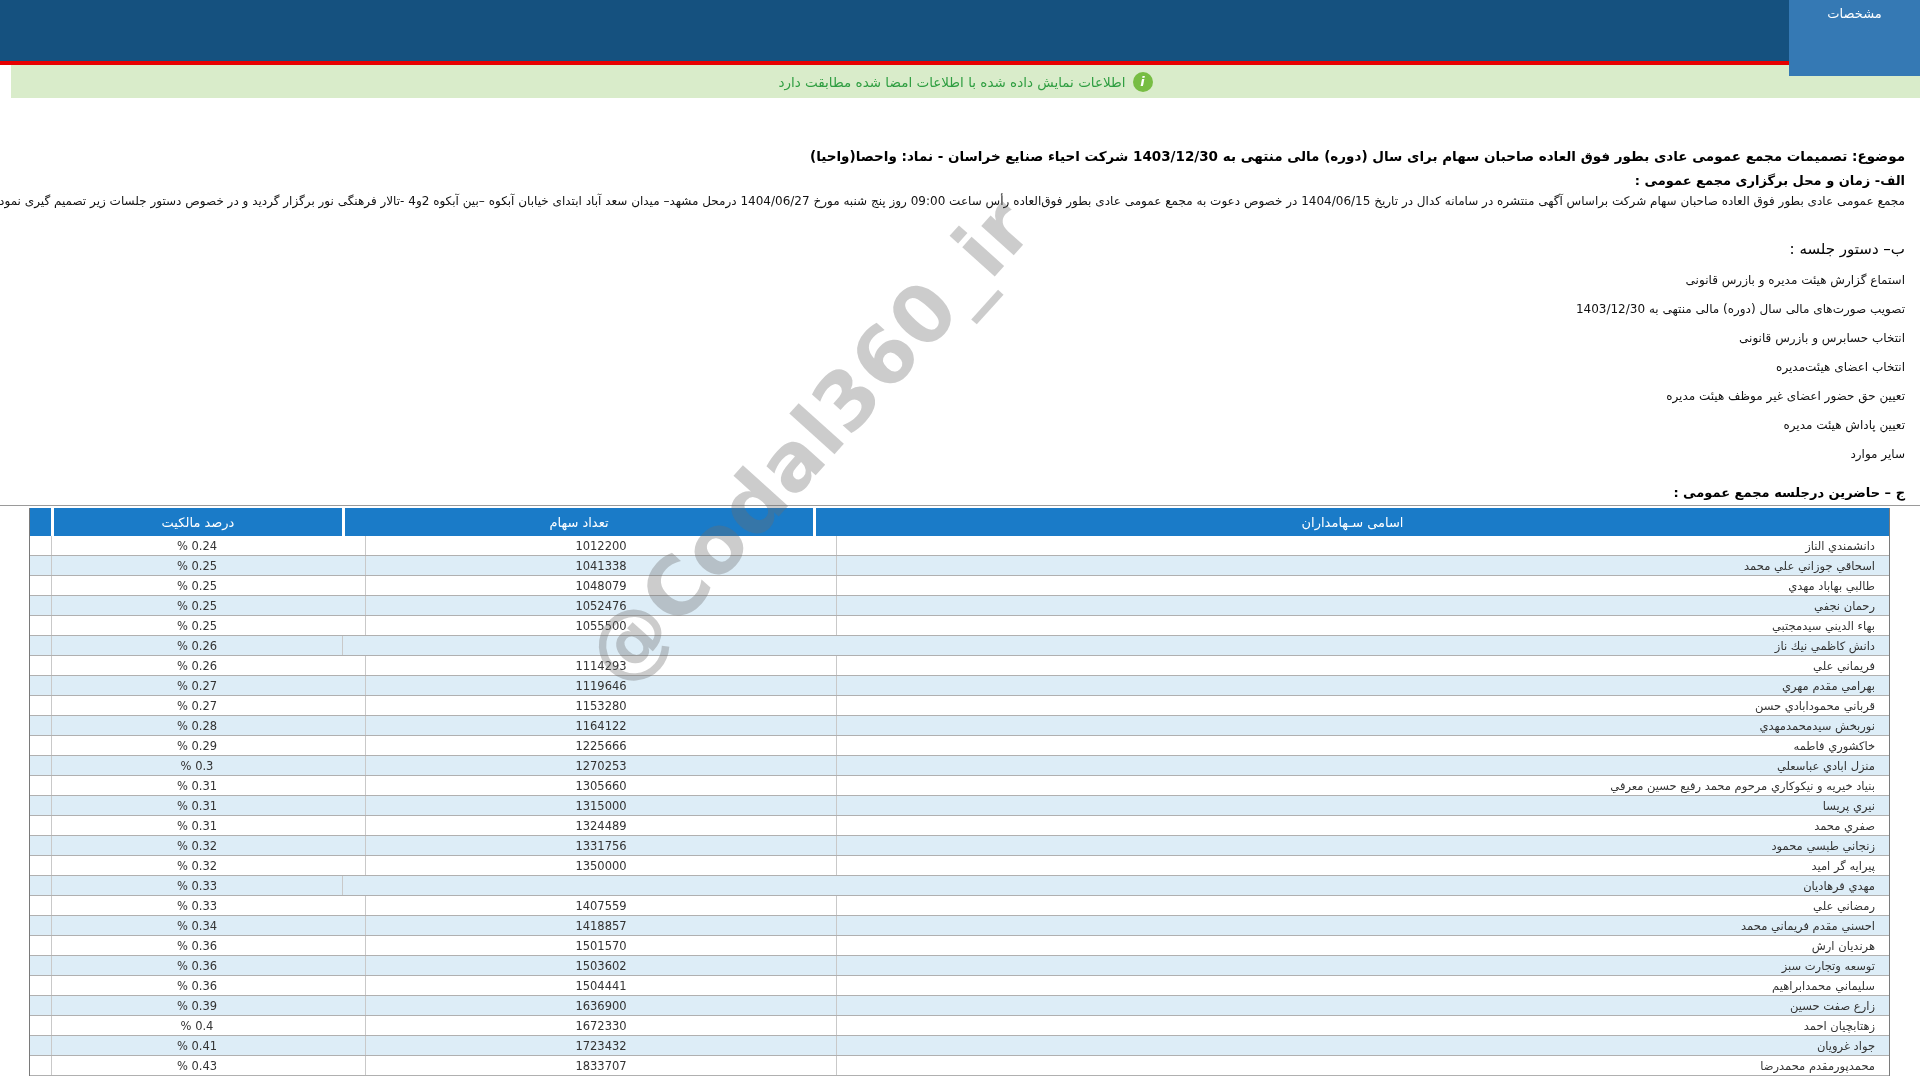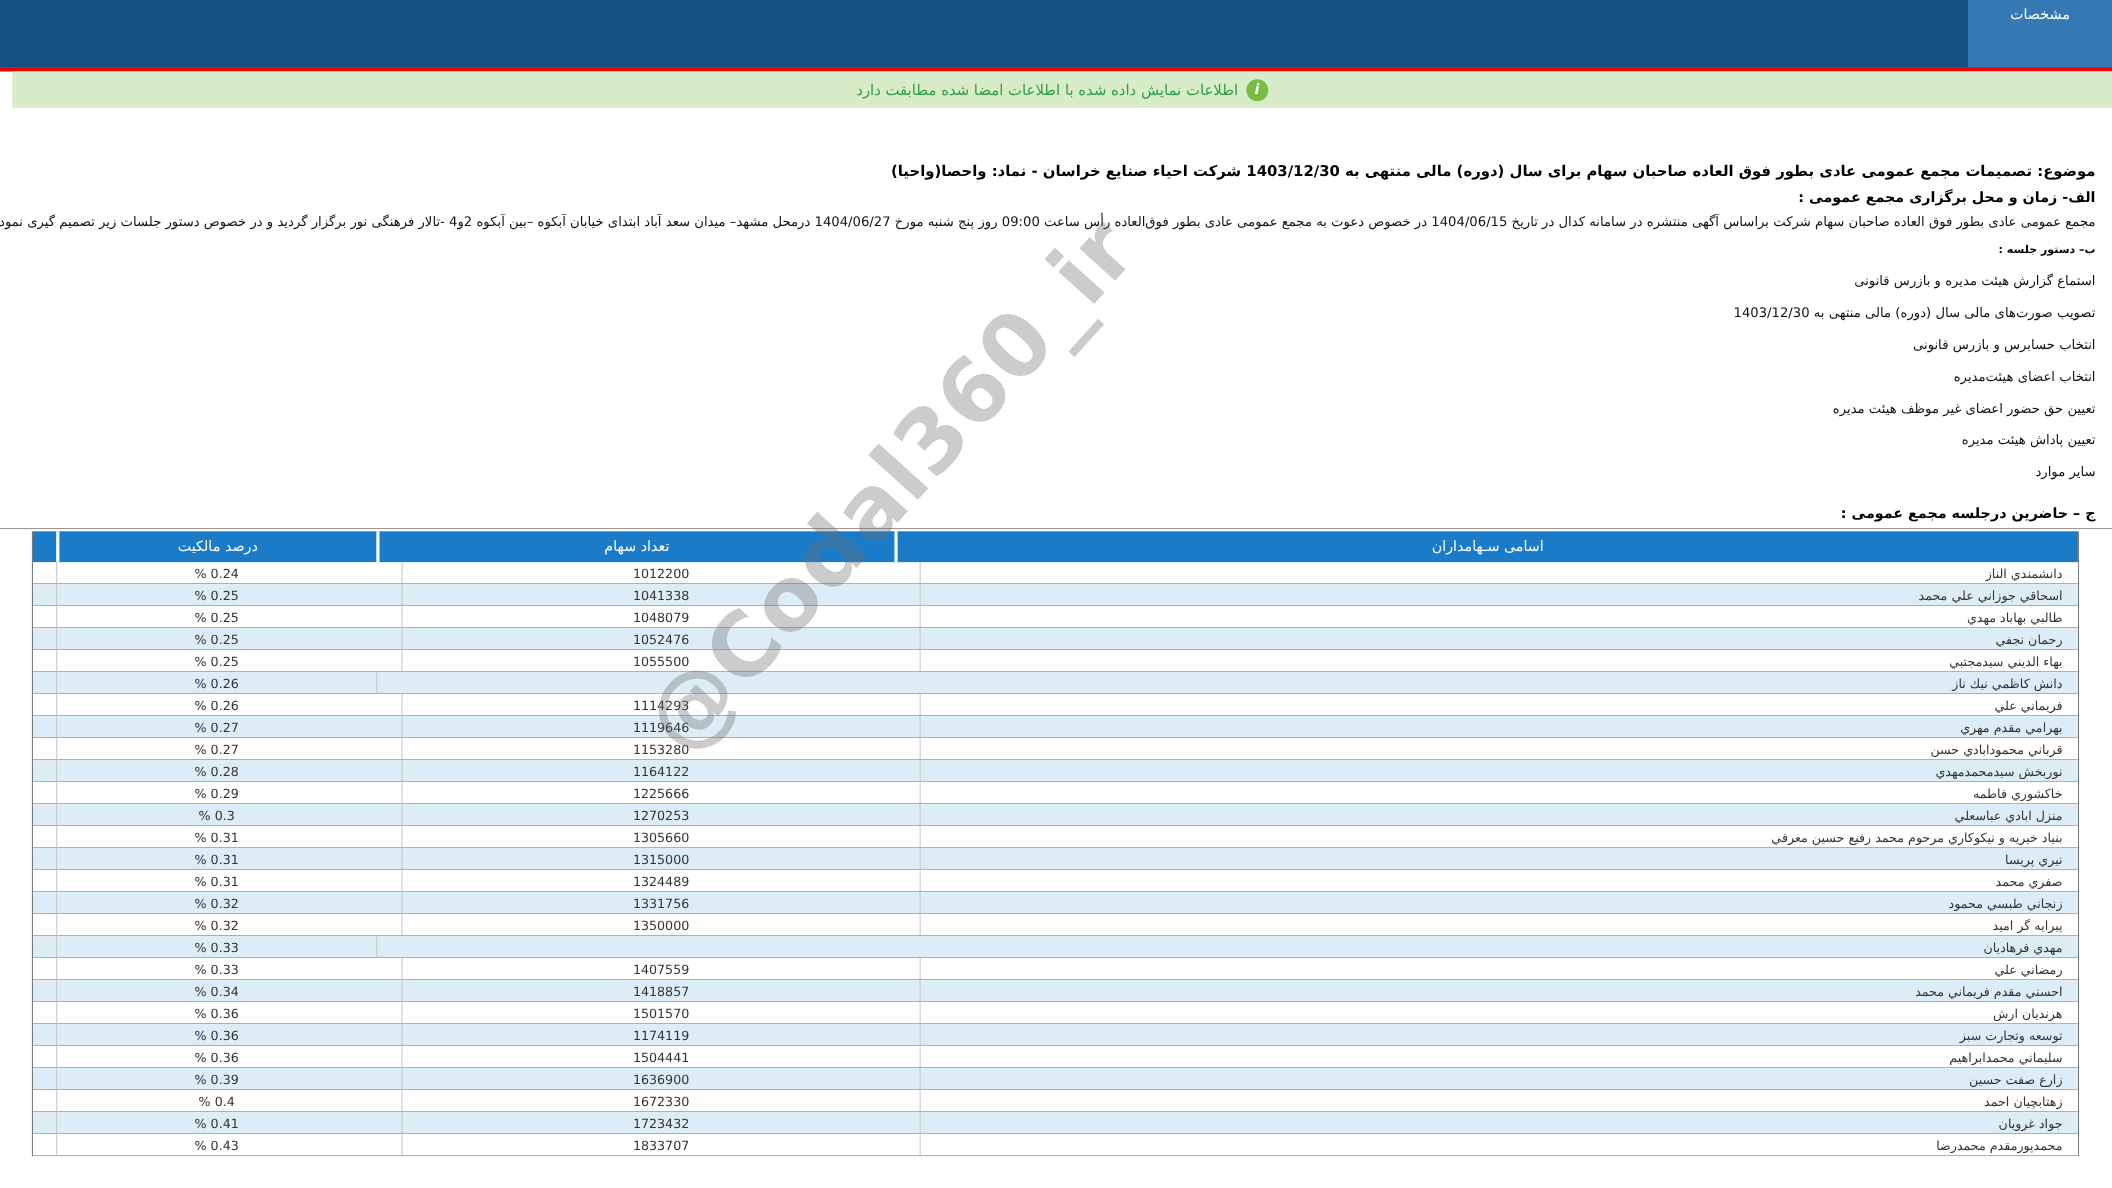--- a/index.html
+++ b/index.html
@@ -8,21 +8,21 @@
     font-family: "DejaVu Sans", sans-serif;
     background: #ffffff;
     direction: rtl;
     position: relative;
   }
 
   
   .topbar { height: 61px; background: #15517f; position: relative; }
   .tab {
     position: absolute; top: 0; right: 0;
-    width: 131px; height: 61px;
+    width: 131px; height: 76px;
     background: #3579b4; color: #ffffff;
     font-size: 13px; text-align: center; padding-top: 6px;
     cursor: pointer;
   }
   .redline { height: 4px; background: #e60000; }
   .greenbar {
     height: 33px; margin-left: 11px;
     background: #d9ecca;
     display: flex; align-items: center; justify-content: center; gap: 7px;
     color: #2f9e41; font-size: 13.5px;
@@ -33,21 +33,21 @@
     font-weight: bold; font-size: 13px; font-style: italic;
     display: flex; align-items: center; justify-content: center;
     flex: 0 0 auto;
   }
 
   
   .content { padding: 0 15px; color: #000; }
   .subject { margin-top: 50px; font-weight: bold; font-size: 13.5px; }
   .sec-title { margin-top: 9px; font-weight: bold; font-size: 13px; }
   .sec-body { margin-top: 6px; font-size: 12px; color: #111; white-space: nowrap; }
-  .sec-b-title { margin-top: 14px; font-weight: bold; font-size: 10px; }
+  .sec-b-title { margin-top: 32px; font-weight: normal; font-size: 15px; }
   .agenda-item { margin-top: 15px; font-size: 12px; color: #111; }
   .sec-c-wrap {
     margin: 24px -15px 0 -15px;
     border-bottom: 1px solid #9a9a9a;
     padding: 0 15px 5px 15px;
   }
   .sec-c-wrap .sec-title { margin-top: 0; }
 
   
   .table {
@@ -260,21 +260,21 @@
           <div class="td td-blank"></div>
         </div>
         <div class="tr">
           <div class="td td-name">هرنديان ارش</div>
           <div class="td td-shares">1501570</div>
           <div class="td td-pct">% 0.36</div>
           <div class="td td-blank"></div>
         </div>
         <div class="tr">
           <div class="td td-name">توسعه وتجارت سبز</div>
-          <div class="td td-shares">1174119</div>
+          <div class="td td-shares">1503602</div>
           <div class="td td-pct">% 0.36</div>
           <div class="td td-blank"></div>
         </div>
         <div class="tr">
           <div class="td td-name">سليماني محمدابراهيم</div>
           <div class="td td-shares">1504441</div>
           <div class="td td-pct">% 0.36</div>
           <div class="td td-blank"></div>
         </div>
         <div class="tr">

